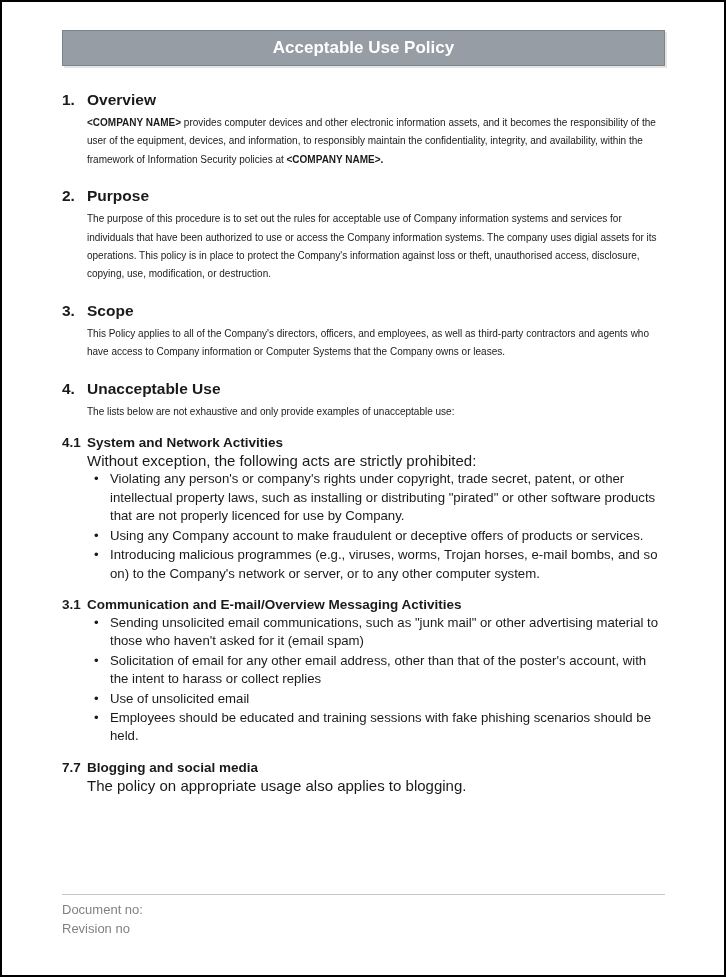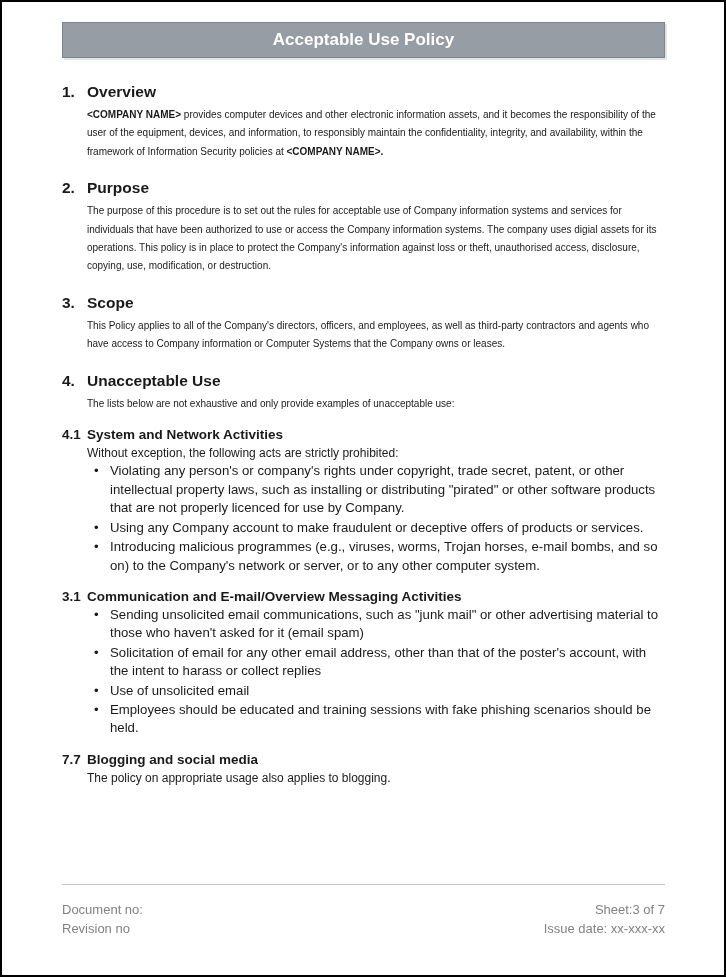--- a/index.html
+++ b/index.html
@@ -14,21 +14,21 @@
   *{box-sizing:border-box;}
   html,body{margin:0;padding:0;background:#ffffff;}
   .page{
     width:726px;height:977px;position:relative;
     border:2px solid var(--page-border);
     background:#ffffff;
     font-family:"Liberation Sans",sans-serif;
     color:var(--body-text);
     overflow:hidden;
   }
-  .content{padding:20px 59px 0 60px;}
+  .content{padding:28px 59px 0 60px;}
   .banner{
     height:36px;
     background:var(--banner-bg);
     border:1px solid var(--banner-border);
     box-shadow:2px 2px 0 rgba(0,0,0,0.10);
     display:flex;align-items:center;justify-content:center;
     color:var(--banner-text);
     font-size:17px;font-weight:bold;
     margin-bottom:24px;
   }
@@ -43,39 +43,39 @@
     margin:0 0 0 25px;
     font-size:10px;line-height:18.4px;
   }
   .subsection{margin-top:13px;}
   .h2{
     display:flex;align-items:baseline;
     font-size:13.5px;font-weight:bold;
     line-height:18px;margin:0;
   }
   .h2 .subnum{flex:0 0 25px;}
-  .lead{margin:0 0 0 25px;font-size:12px;line-height:18.4px;}
+  .lead{margin:0 0 0 25px;font-size:15px;line-height:18.4px;}
   ul.bullets{
     list-style:none;
     margin:0 0 0 32px;padding:0;
     font-size:13.2px;line-height:18.4px;
   }
   ul.bullets li{
     position:relative;
     padding-left:16px;
     margin:0 0 1px 0;
   }
   ul.bullets li .dot{
     position:absolute;left:0;top:0;
     font-size:13.2px;
   }
   .footer{
     position:absolute;left:60px;right:59px;bottom:37px;
     border-top:1px solid var(--footer-line);
-    padding-top:15px;
+    padding-top:5px;
     display:flex;justify-content:space-between;
     color:var(--footer-text);
     font-size:13px;line-height:19px;
   }
   .footer .right{text-align:right;}
 </style>
 </head>
 <body>
 
 <div class="page">
@@ -151,18 +151,14 @@
       </div>
     </div>
 
   </div>
 
   <div class="footer">
     <div class="left">
       <div>Document no:</div>
       <div>Revision no</div>
     </div>
-    <div class="right">
-      <div>Sheet:3 of 7</div>
-      <div>Issue date: xx-xxx-xx</div>
-    </div>
   </div>
 </div>
 
 </body></html>

